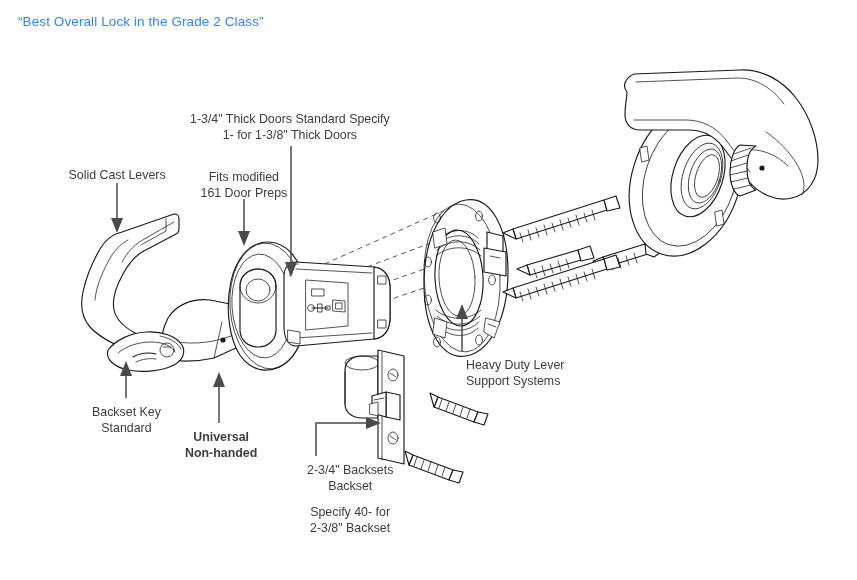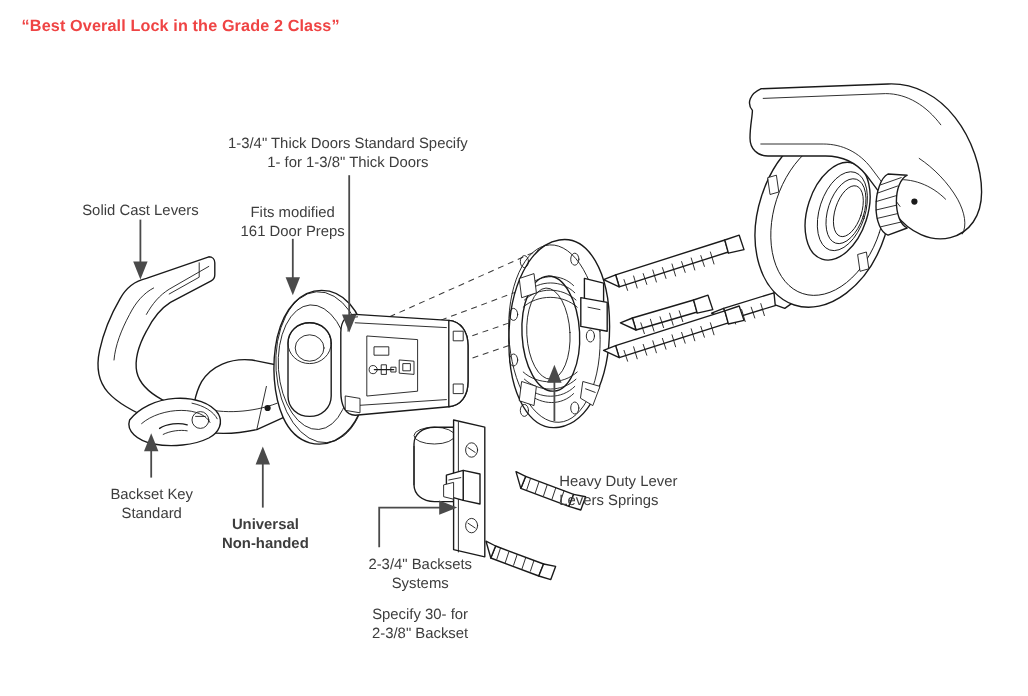--- a/index.html
+++ b/index.html
@@ -14,34 +14,34 @@
     position: relative;
     overflow: hidden;
     font-family: "Liberation Sans", sans-serif;
     color: #3a3a3a;
   }
   #diagram-title {
     position: absolute;
     left: 18px;
     top: 14px;
     font-size: 13.5px;
-    font-weight: bold;
+    font-weight: normal;
     letter-spacing: 0.1px;
-    color: #ef4444;
+    color: #3b82f6;
     white-space: nowrap;
   }
   .callout {
     position: absolute;
     font-size: 12.4px;
     line-height: 15.5px;
     color: #3d3d3d;
     white-space: pre;
   }
   .callout.center { text-align: center; }
-  .callout.left   { text-align: left; margin-top: 36px; }
+  .callout.left   { text-align: left; }
   #art {
     position: absolute;
     left: 0;
     top: 0;
   }
   .ink {
     fill: none;
     stroke: #1a1a1a;
     stroke-width: 1.15;
     stroke-linecap: round;
@@ -438,16 +438,16 @@
     <path class="leader-head" d="M381 423 L366 417 L366 429 Z"></path>
   </g>
 </svg>
 
 <div id="callout-layer">
     <div class="callout center" style="top: 112px; left: 190px;"><div>1-3/4" Thick Doors Standard Specify</div><div>1- for 1-3/8" Thick Doors</div></div>
     <div class="callout center" style="top: 168px; left: 68.5px;"><div>Solid Cast Levers</div></div>
     <div class="callout center" style="top: 170px; left: 200.5px;"><div>Fits modified</div><div>161 Door Preps</div></div>
     <div class="callout center" style="top: 405px; left: 92px;"><div>Backset Key</div><div>Standard</div></div>
     <div class="callout center" style="top: 430px; left: 185px; font-weight: bold;"><div>Universal</div><div>Non-handed</div></div>
-    <div class="callout left" style="top: 358px; left: 466px;"><div>Heavy Duty Lever</div><div>Levers Springs</div></div>
-    <div class="callout center" style="top: 463px; left: 307px;"><div>2-3/4" Backsets</div><div>Systems</div></div>
-    <div class="callout center" style="top: 505px; left: 310px;"><div>Specify 30- for</div><div>2-3/8" Backset</div></div>
+    <div class="callout left" style="top: 358px; left: 466px;"><div>Heavy Duty Lever</div><div>Support Systems</div></div>
+    <div class="callout center" style="top: 463px; left: 307px;"><div>2-3/4" Backsets</div><div>Backset</div></div>
+    <div class="callout center" style="top: 505px; left: 310px;"><div>Specify 40- for</div><div>2-3/8" Backset</div></div>
   </div>
 
 </body></html>

